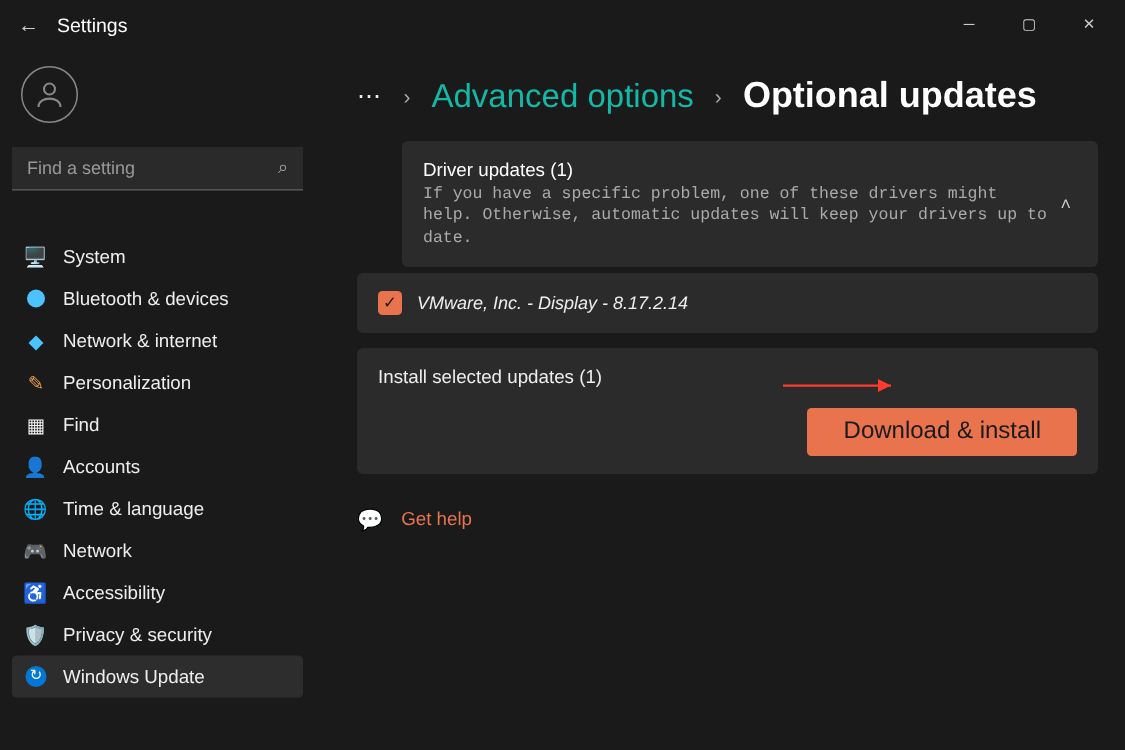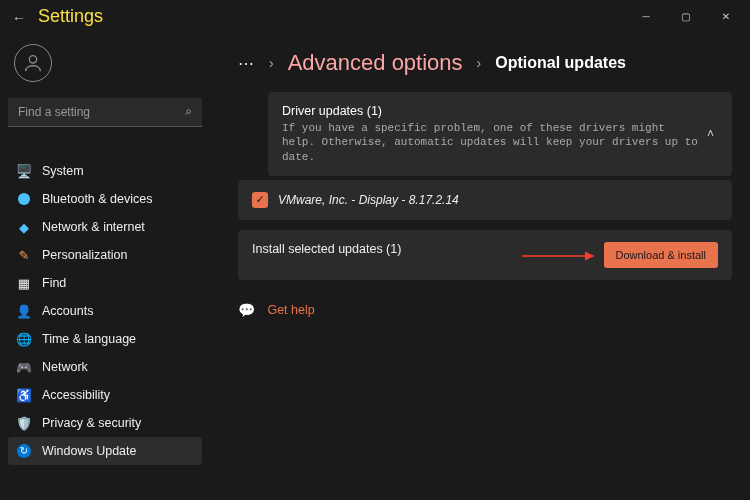--- a/index.html
+++ b/index.html
@@ -1,49 +1,49 @@
 <!DOCTYPE html>
 <html><head>
 <meta charset="utf-8">
 <style>
   * { box-sizing: border-box; margin: 0; padding: 0; font-family: "Segoe UI", Arial, sans-serif; }
   body { background: #1a1a1a; color: #fff; width: 750px; height: 500px; overflow: hidden; }
   .titlebar { display: flex; align-items: center; height: 32px; padding: 0 4px; }
   .titlebar .back { width: 30px; text-align: center; color:#ccc; font-size:14px; cursor:pointer; }
-  .titlebar .title { font-size: 18px; color:#fde047; margin-left:4px; }
+  .titlebar .title { font-size: 13px; color:#ffffff; margin-left:4px; }
   .titlebar .spacer { flex: 1; }
   .winbtn { width: 40px; height:32px; display:flex; align-items:center; justify-content:center; color:#ccc; font-size:10px; cursor:pointer; }
   .app { display:flex; height: calc(100% - 32px); }
   .sidebar { width: 210px; padding: 6px 8px; display:flex; flex-direction:column; gap:2px; }
   .avatar { width:38px; height:38px; border-radius:50%; border:1.5px solid #888; display:flex; align-items:center; justify-content:center; margin: 6px 0 14px 6px; }
   .avatar svg { width:22px; height:22px; stroke:#888; fill:none; stroke-width:1.5; }
   .search { position:relative; margin-bottom:28px; }
   .search input { width:100%; background:#2a2a2a; border:none; border-bottom:1px solid #555; color:#ccc; padding:7px 30px 7px 10px; font-size:12px; outline:none; }
   .search input::placeholder { color:#999; }
   .search .sicon { position:absolute; right:10px; top:6px; color:#aaa; font-size:12px; }
   .navitem { display:flex; align-items:center; gap:10px; padding:6px 8px; border-radius:3px; font-size:12.5px; color:#eee; cursor:pointer; }
   .navitem.active { background:#2d2d2d; }
   .navitem .nicon { width:16px; height:16px; display:flex; align-items:center; justify-content:center; font-size:13px; }
   .main { flex:1; padding: 18px 18px 0 28px; overflow:hidden; }
   .crumbs { display:flex; align-items:center; gap:14px; margin-bottom:16px; }
   .crumbs .dots { color:#eee; font-size:16px; letter-spacing:1px; cursor:pointer; }
   .crumbs .sep { color:#aaa; font-size:14px; }
-  .crumbs .crumb { font-size:22px; color:#fca5a5; cursor:pointer; }
-  .crumbs .crumb.current { font-weight:700; color:#fff; font-size:16px; }
+  .crumbs .crumb { font-size:22px; color:#14b8a6; cursor:pointer; }
+  .crumbs .crumb.current { font-weight:700; color:#fff; font-size:24px; }
   .card { background:#2b2b2b; border-radius:4px; padding:12px 14px; margin-bottom:4px;margin-left:30px; }
   .card.head { display:flex; align-items:center; justify-content:space-between; }
   .card.head .txt .t1 { font-size:12.5px; color:#fff; margin-bottom:3px; }
   .card.head .txt .t2 { font-size:11px; color:#aaa; line-height:1.3; max-width:420px;font-family:Liberation Mono, monospace; }
   .chev { color:#ccc; font-size:12px; cursor:pointer; padding:4px; }
   .driverrow { background:#2b2b2b; border-radius:4px; margin-top:3px; padding:12px 14px; display:flex; align-items:center; gap:10px; }
   .chk { width:16px; height:16px; background:#e8734d; border-radius:3px; display:flex; align-items:center; justify-content:center; color:#1a1a1a; font-size:11px; cursor:pointer; }
   .dlabel { font-size:12px; color:#eee;font-style:italic; }
   .installrow { background:#2b2b2b; border-radius:4px; margin-top:10px; padding:12px 14px; display:flex; align-items:flex-start; justify-content:space-between; position:relative; }
   .installrow .lbl { font-size:12.5px; color:#eee; }
-  .dlbtn { background:#e8734d; color:#1a1a1a; border:none; padding:7px 12px; font-size:11px; border-radius:3px; cursor:pointer; }
+  .dlbtn { background:#e8734d; color:#1a1a1a; border:none; padding:7px 24px; font-size:16px; border-radius:3px; cursor:pointer;margin-top:28px; }
   .arrow { position:absolute; right:130px; top:18px; }
   .arrow svg { overflow:visible; }
   .help { display:flex; align-items:center; gap:12px; margin-top:22px; font-size:12.5px; color:#e8734d; cursor:pointer; }
   .help .hicon { color:#ccc; font-size:14px; }
 </style>
 </head>
 <body>
 
 <div class="titlebar">
   <div class="back">←</div>

